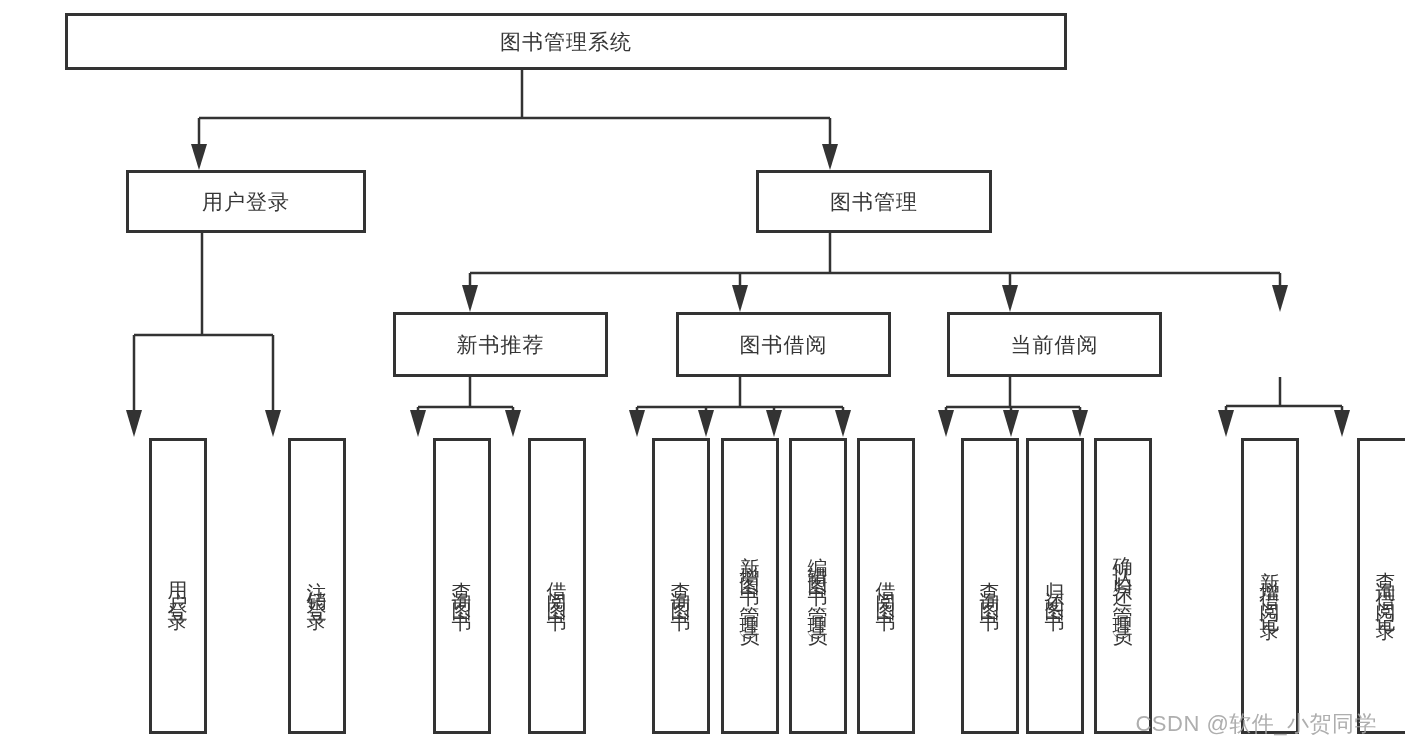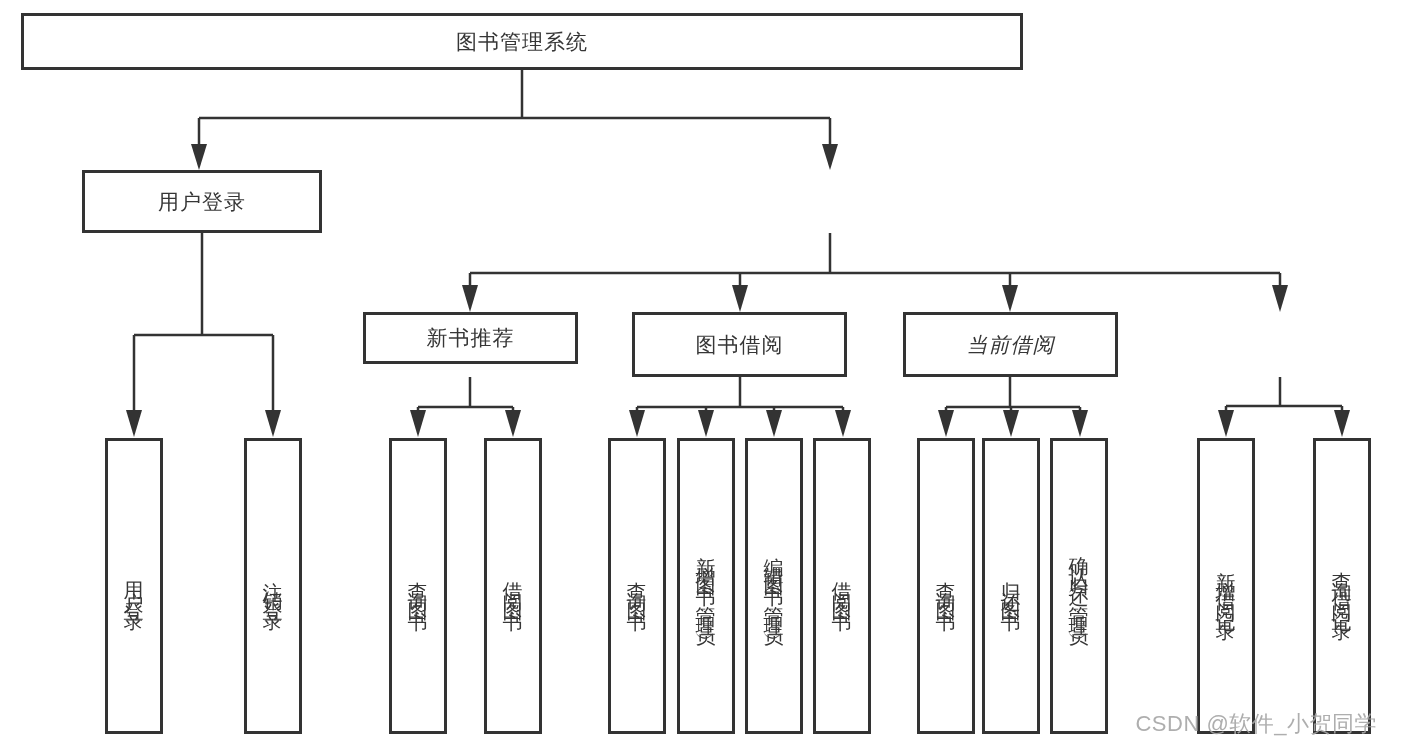--- a/index.html
+++ b/index.html
@@ -14,20 +14,21 @@
   .wires .wire{stroke:#333333;stroke-width:2.5;fill:none;}
   .wires .arrow{fill:#333333;stroke:none;}
   .box{
     position:absolute;
     box-sizing:border-box;
     background:#ffffff;
     border:3px solid #333333;
     display:flex;align-items:center;justify-content:center;
     color:#363636;
     text-align:center;
+    margin-left:44px;
   }
   .box.h{font-size:21px;letter-spacing:1px;white-space:nowrap;}
   .box.v{
     writing-mode:vertical-rl;
     font-size:20px;
     letter-spacing:10px;
     line-height:1;
   }
   .watermark{
     position:absolute;
@@ -120,28 +121,31 @@
     </g>
   </svg>
 
   <div class="box h" style="left:21px;top:13px;width:1002px;height:57px;">
     <span>图书管理系统</span>
   </div>
 
   <div class="box h" style="left:82px;top:170px;width:240px;height:63px;">
     <span>用户登录</span>
   </div>
+  <div class="box h" style="left:712px;top:170px;width:236px;height:63px;">
+    <span>图书管理</span>
+  </div>
 
-  <div class="box h" style="left:363px;top:312px;width:215px;height:52px;">
+  <div class="box h" style="left:349px;top:312px;width:215px;height:65px;">
     <span>新书推荐</span>
   </div>
   <div class="box h" style="left:632px;top:312px;width:215px;height:65px;">
     <span>图书借阅</span>
   </div>
-  <div class="box h" style="left:903px;top:312px;width:215px;height:65px;font-style:italic;">
+  <div class="box h" style="left:903px;top:312px;width:215px;height:65px;">
     <span>当前借阅</span>
   </div>
 
   <div class="box v" style="left:105px;top:438px;width:58px;height:296px;">
     <span>用户登录</span>
   </div>
   <div class="box v" style="left:244px;top:438px;width:58px;height:296px;">
     <span>注销登录</span>
   </div>
 

